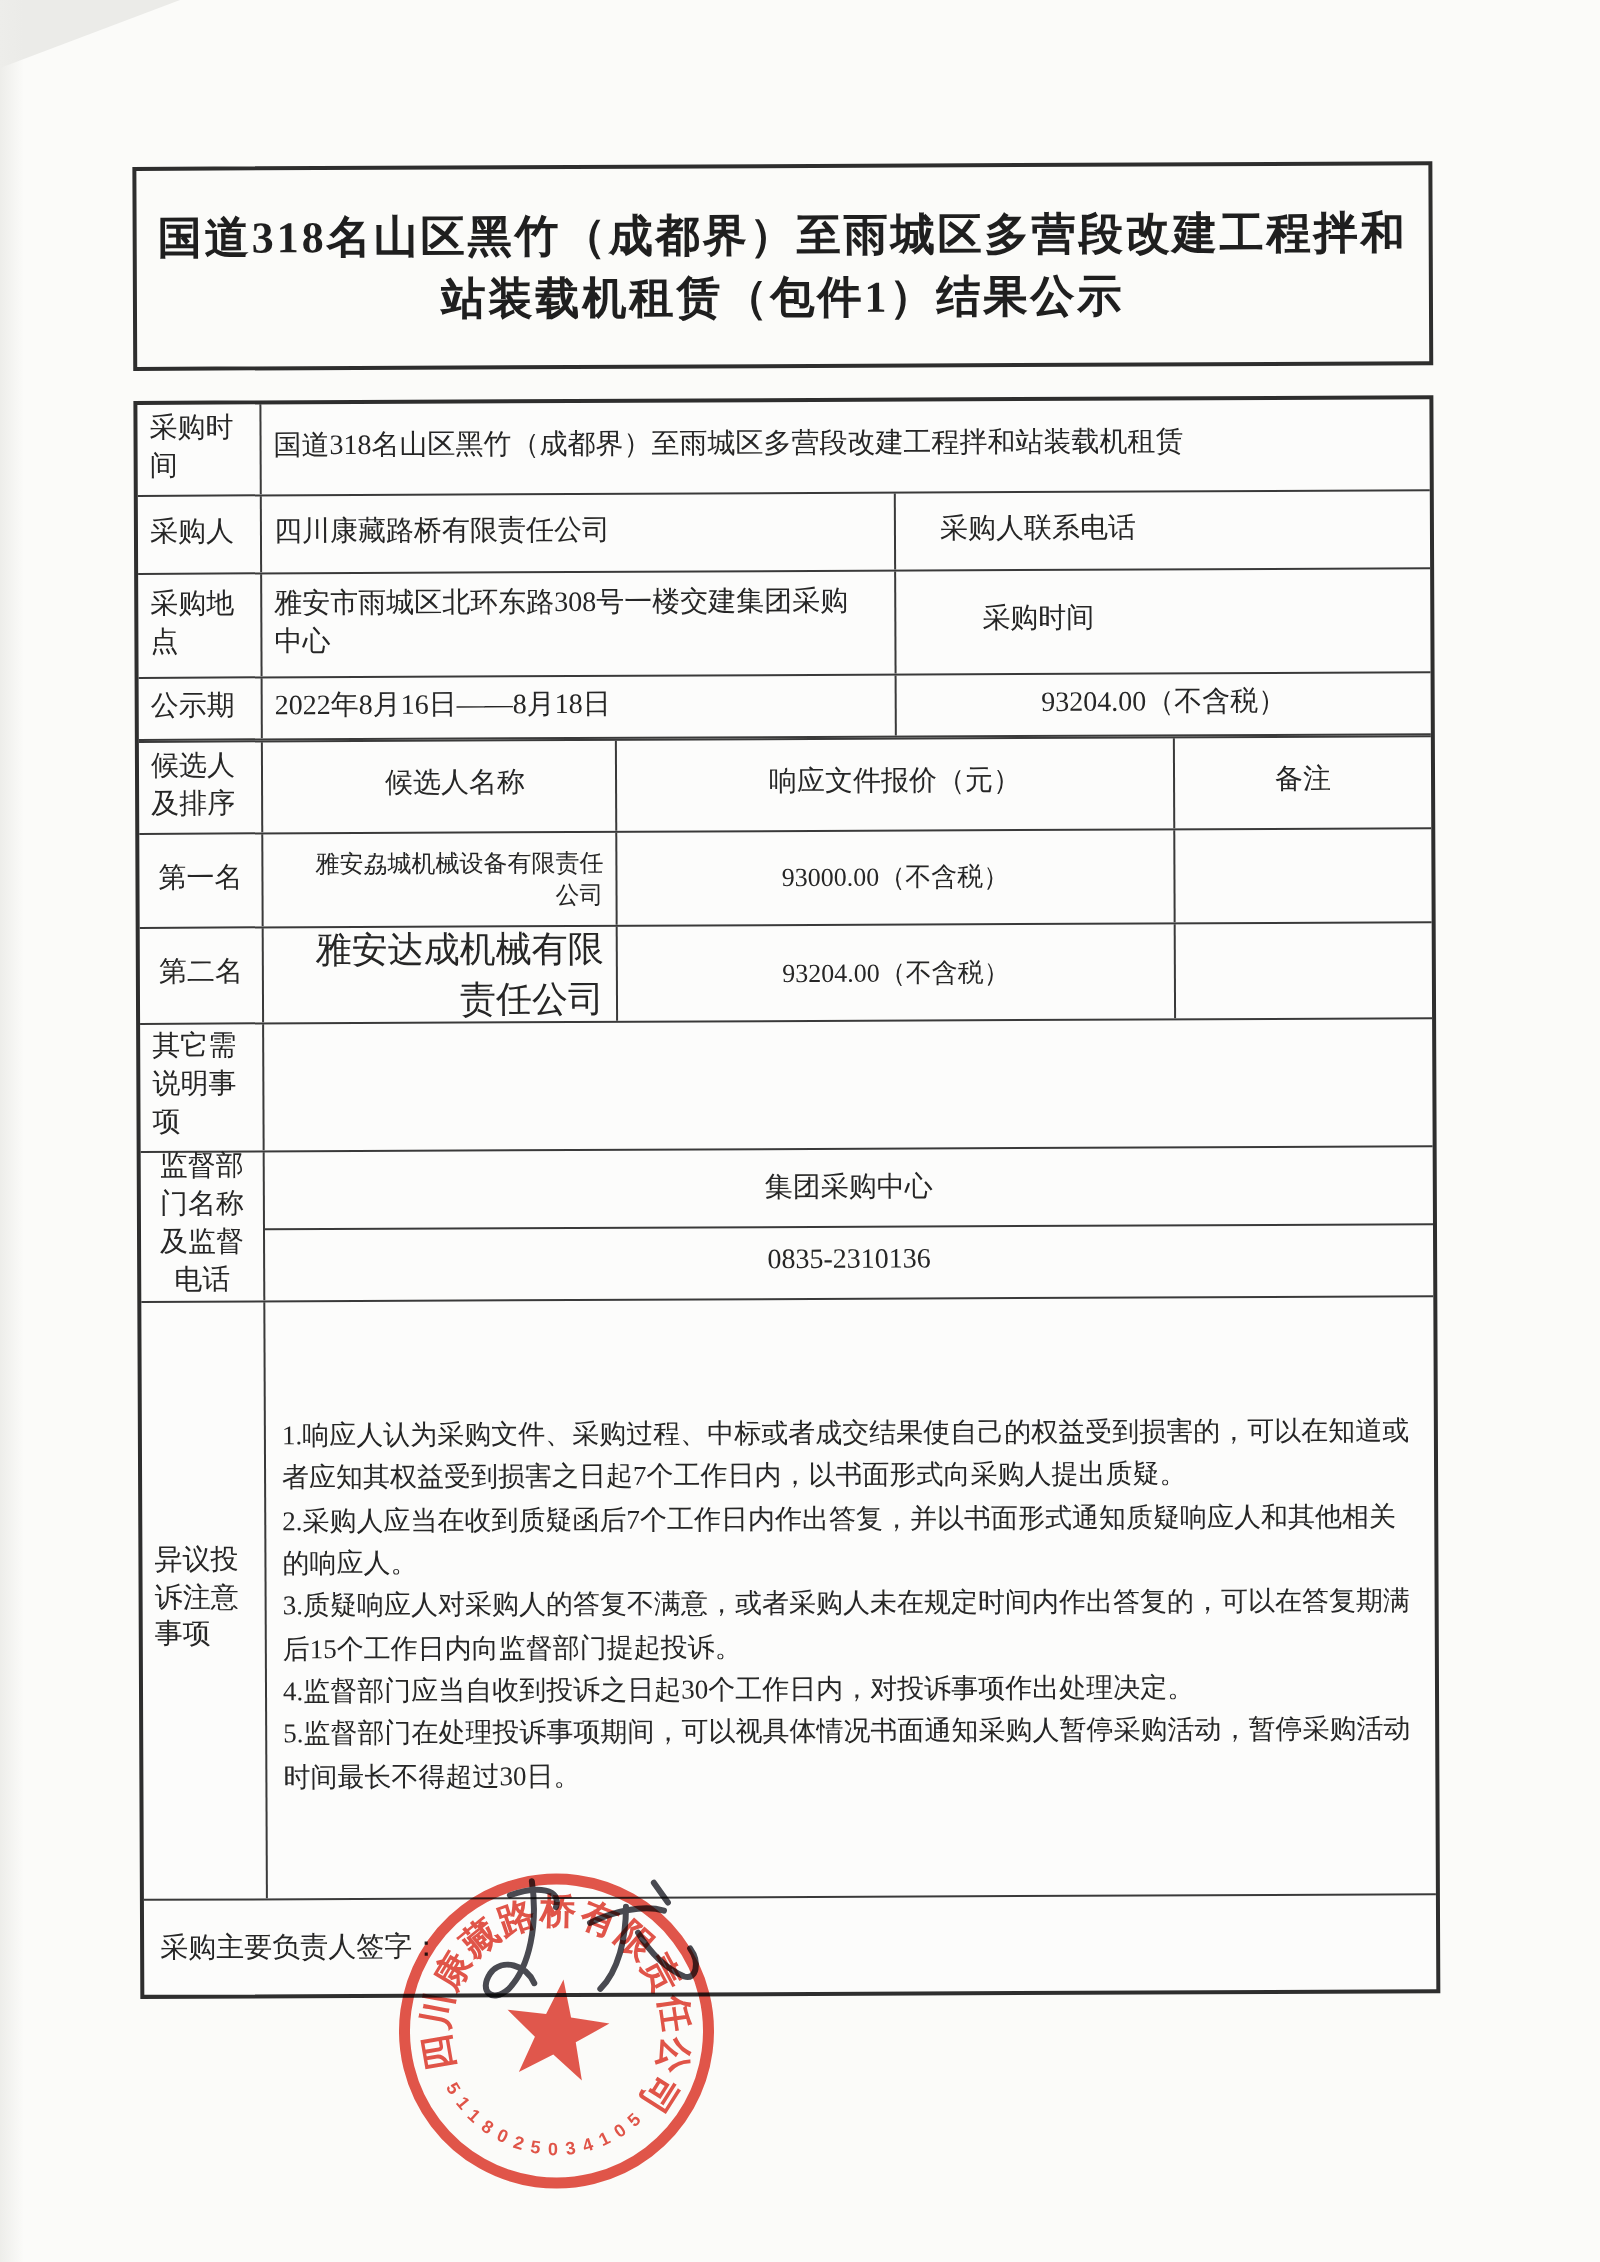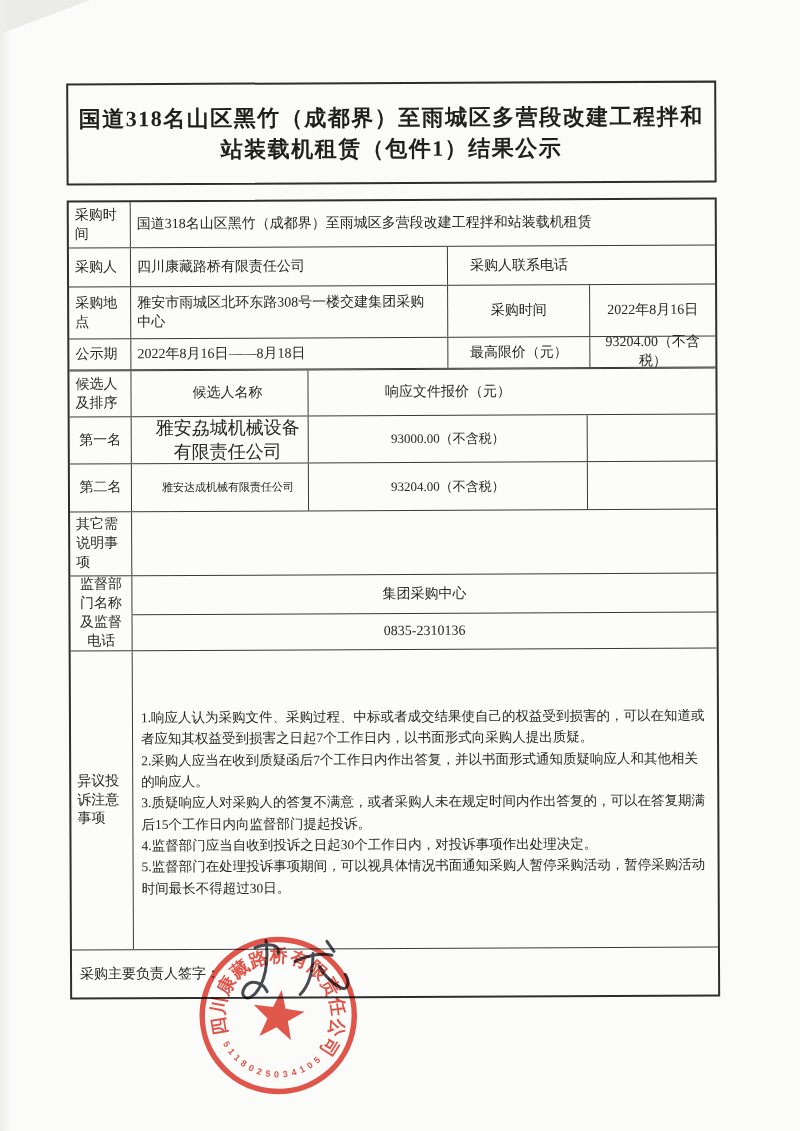--- a/index.html
+++ b/index.html
@@ -45,21 +45,21 @@
   .cell {
     display:flex; align-items:center; padding:3px 6px;
     border-right:1.5px solid #3a3a3a; line-height:1.35;
   }
   .cell:last-child { border-right:none; }
   .c-label  { flex:0 0 62px; }
   .c-wide   { flex:0 0 317px; }
   .c-flabel { flex:0 0 142px; justify-content:center; text-align:center; }
   .c-val    { flex:1 1 auto; justify-content:center; text-align:center; }
   .c-rest   { flex:1 1 auto; }
-  .cand-name  { flex:0 0 177px; justify-content:center; text-align:center;padding-left:22px; }
+  .cand-name  { flex:0 0 177px; justify-content:center; text-align:right;padding-left:22px; }
   .cand-quote { flex:0 0 279px; justify-content:center; text-align:center; }
   .cand-rank  { flex:0 0 62px; justify-content:center; text-align:right; }
   .h-project   { height:46px; }
   .h-purchaser { height:39px; }
   .h-location  { height:52px; }
   .h-publicity { height:31px; }
   .h-candhead  { height:47px; border-top:0.5px solid #3a3a3a; }
   .h-cand1     { height:47px; }
   .h-cand2     { height:48px; }
   .h-other     { height:64px; }
@@ -111,46 +111,45 @@
       <div class="trow h-purchaser">
         <div class="cell c-label">采购人</div>
         <div class="cell c-wide">四川康藏路桥有限责任公司</div>
         <div class="cell c-flabel">采购人联系电话</div>
       </div>
 
       <div class="trow h-location">
         <div class="cell c-label">采购地点</div>
         <div class="cell c-wide loc-wrap">雅安市雨城区北环东路308号一楼交建集团采购中心</div>
         <div class="cell c-flabel">采购时间</div>
-        <div class="cell c-val">2022年8月16日</div>
       </div>
 
       <div class="trow h-publicity">
         <div class="cell c-label">公示期</div>
         <div class="cell c-wide">2022年8月16日——8月18日</div>
-        <div class="cell c-flabel">最高限价（元）</div>
         <div class="cell c-val">93204.00（不含税）</div>
       </div>
 
       <div class="trow h-candhead">
         <div class="cell c-label">候选人及排序</div>
         <div class="cell cand-name">候选人名称</div>
         <div class="cell cand-quote">响应文件报价（元）</div>
+        <div class="cell c-val">备注</div>
       </div>
 
       <div class="trow h-cand1">
         <div class="cell cand-rank">第一名</div>
-        <div class="cell cand-name" style="font-size:18px;">雅安劦城机械设备有限责任公司</div>
+        <div class="cell cand-name" style="font-size:12px;">雅安劦城机械设备有限责任公司</div>
         <div class="cell cand-quote" style="font-size:13px;">93000.00（不含税）</div>
         <div class="cell c-val"></div>
       </div>
 
       <div class="trow h-cand2">
         <div class="cell cand-rank">第二名</div>
-        <div class="cell cand-name" style="font-size:11px;">雅安达成机械有限责任公司</div>
+        <div class="cell cand-name" style="font-size:18px;">雅安达成机械有限责任公司</div>
         <div class="cell cand-quote" style="font-size:13px;">93204.00（不含税）</div>
         <div class="cell c-val"></div>
       </div>
 
       <div class="trow h-other">
         <div class="cell c-label">其它需说明事项</div>
         <div class="cell c-rest"></div>
       </div>
 
       <div class="trow h-superv">

